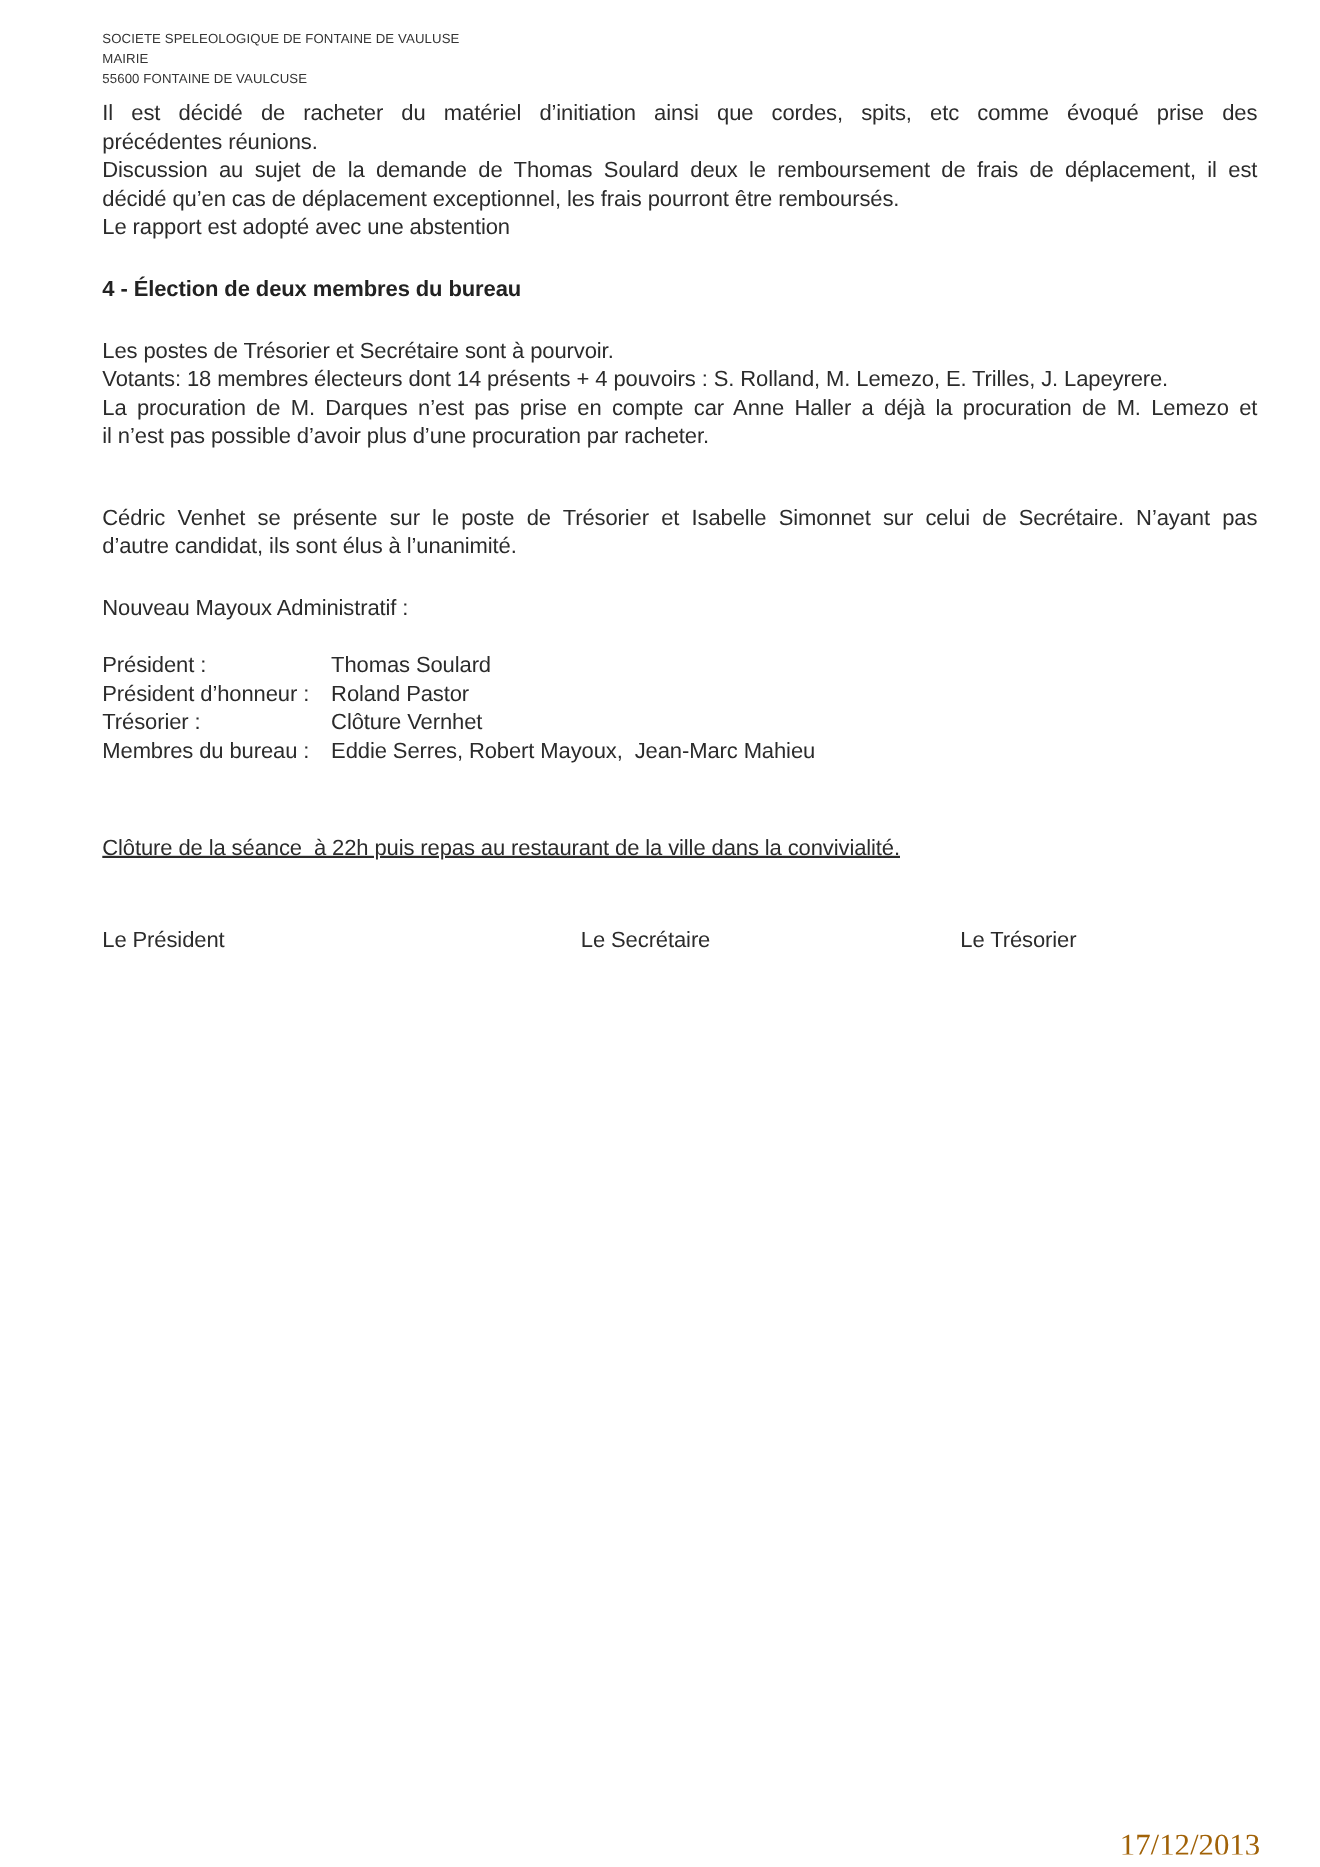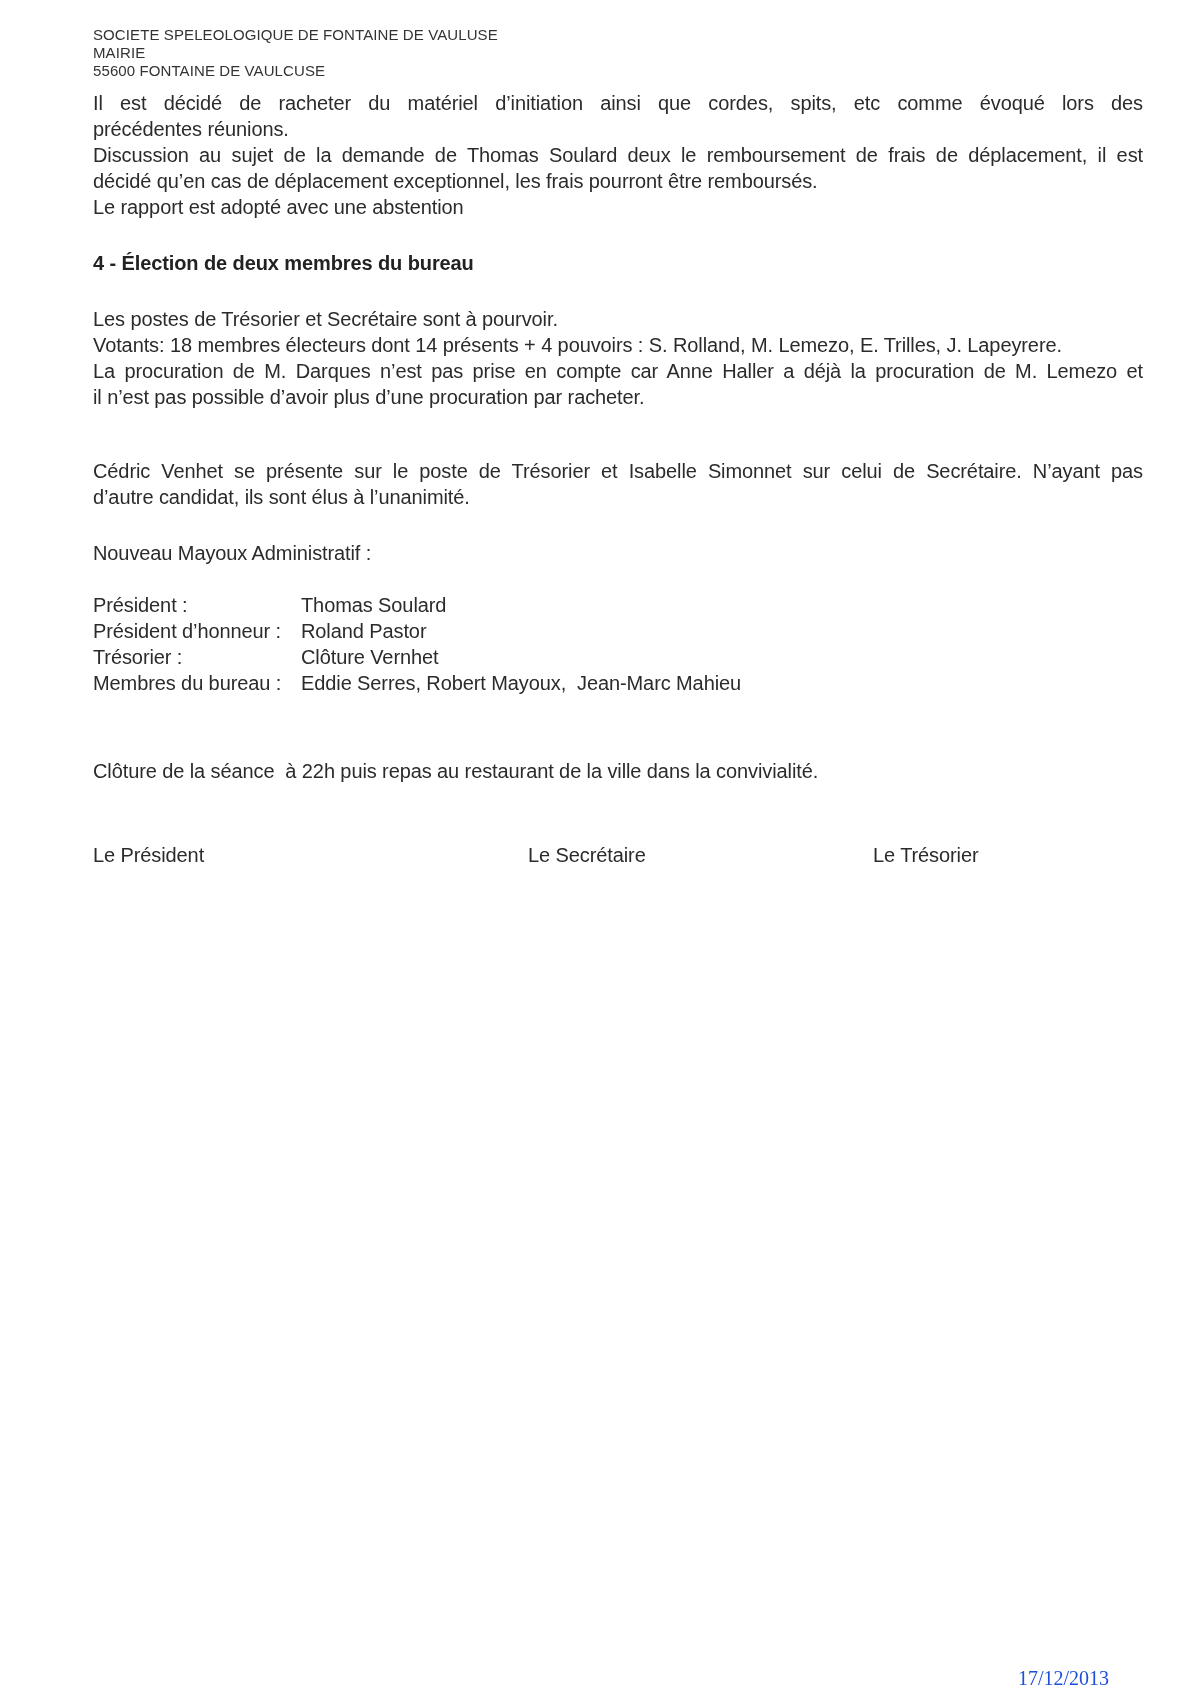--- a/index.html
+++ b/index.html
@@ -13,32 +13,32 @@
     color: #2b2b2b;
   }
   .content {
     position: absolute;
     left: 93px;
     top: 0;
     width: 1050px;
   }
   .letterhead {
     padding-top: 26px;
-    font-size: 15px;
+    font-size: 12px;
     line-height: 18px;
     letter-spacing: 0.1px;
     color: #333333;
   }
   .body-text {
     font-size: 20px;
     line-height: 26px;
     letter-spacing: -0.1px;
   }
   .line { white-space: normal; }
-  .preserve { white-space: pre-wrap; }
+  .preserve { white-space: pre-wrap; text-decoration: underline; }
   
   .stretch {
     text-align: justify;
     text-align-last: justify;
   }
   .para-equipment { margin-top: 10px; }
   .section-heading {
     margin-top: 30px;
     font-weight: 700;
     color: #222222;
@@ -60,41 +60,41 @@
   .sig-treasurer { flex: 1 1 auto; }
   .footer-date-clip {
     position: absolute;
     left: 1018px;
     top: 1665px;
     height: 21px;
     overflow: hidden;
   }
   .footer-date {
     font-family: "Liberation Serif", serif;
-    font-size: 20px;
+    font-size: 28px;
     line-height: 26px;
-    color: #1d4ed8;
+    color: #a16207;
   }
 </style>
 </head>
 <body>
 
 <div class="page">
   <div class="content">
 
     <div class="letterhead">
       <div>SOCIETE SPELEOLOGIQUE DE FONTAINE DE VAULUSE</div>
       <div>MAIRIE</div>
       <div>55600 FONTAINE DE VAULCUSE</div>
     </div>
 
     <div class="body-text">
 
       <div class="para-equipment">
-        <div class="line stretch">Il est décidé de racheter du matériel d’initiation ainsi que cordes, spits, etc comme évoqué lors des</div>
+        <div class="line stretch">Il est décidé de racheter du matériel d’initiation ainsi que cordes, spits, etc comme évoqué prise des</div>
         <div class="line">précédentes réunions.</div>
       </div>
 
       <div>
         <div class="line stretch">Discussion au sujet de la demande de Thomas Soulard deux le remboursement de frais de déplacement, il est</div>
         <div class="line">décidé qu’en cas de déplacement exceptionnel, les frais pourront être remboursés.</div>
       </div>
 
       <div class="line">Le rapport est adopté avec une abstention</div>
 

